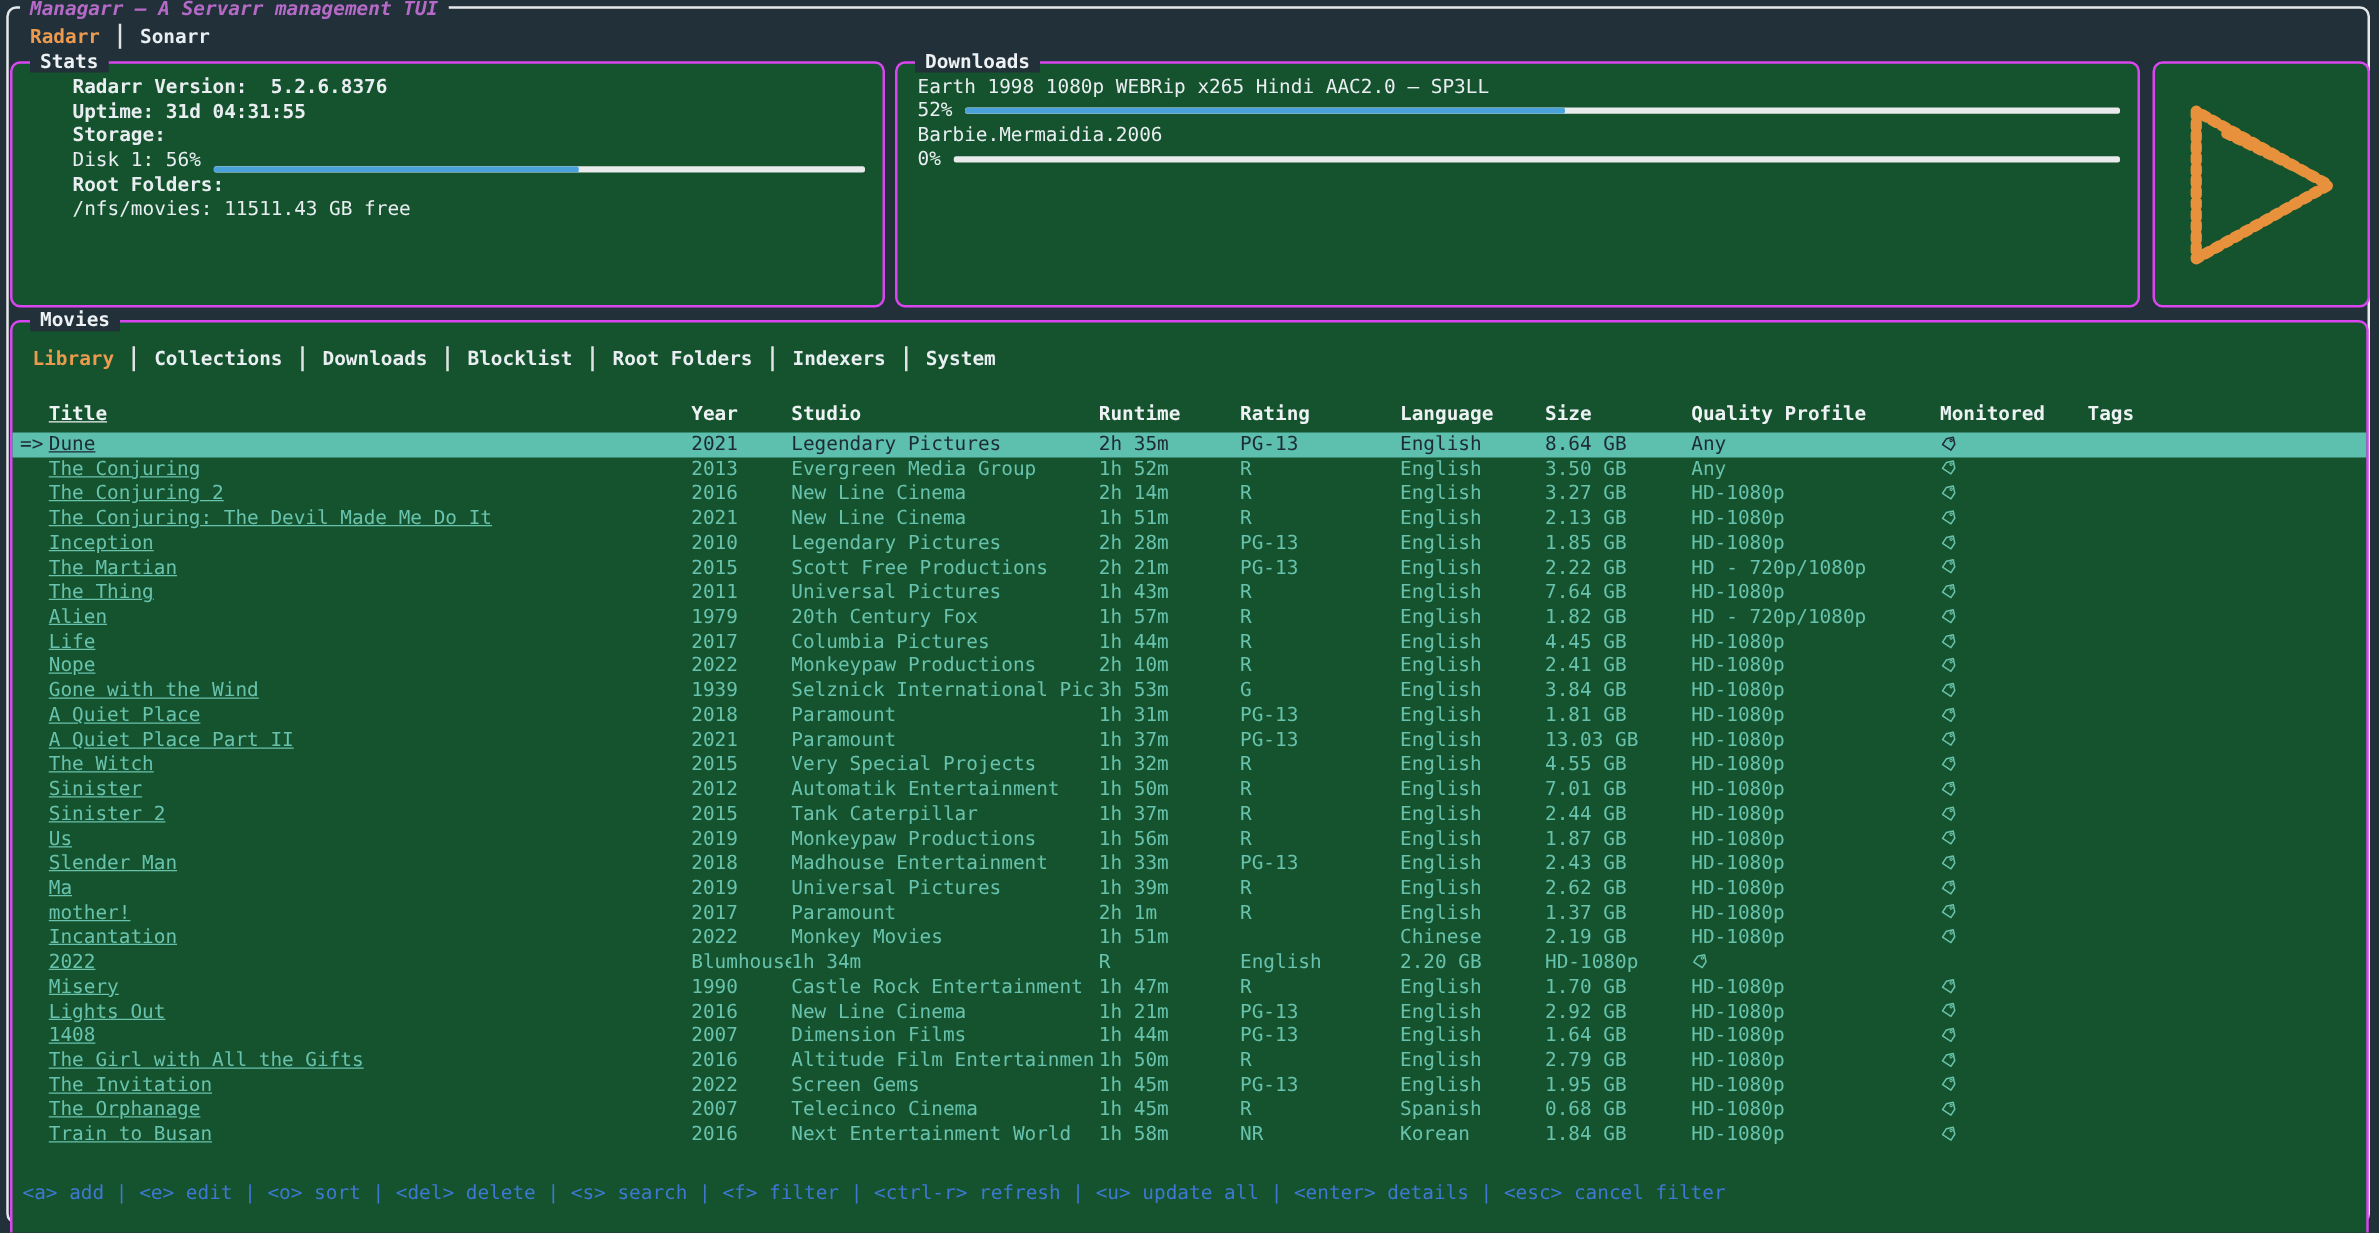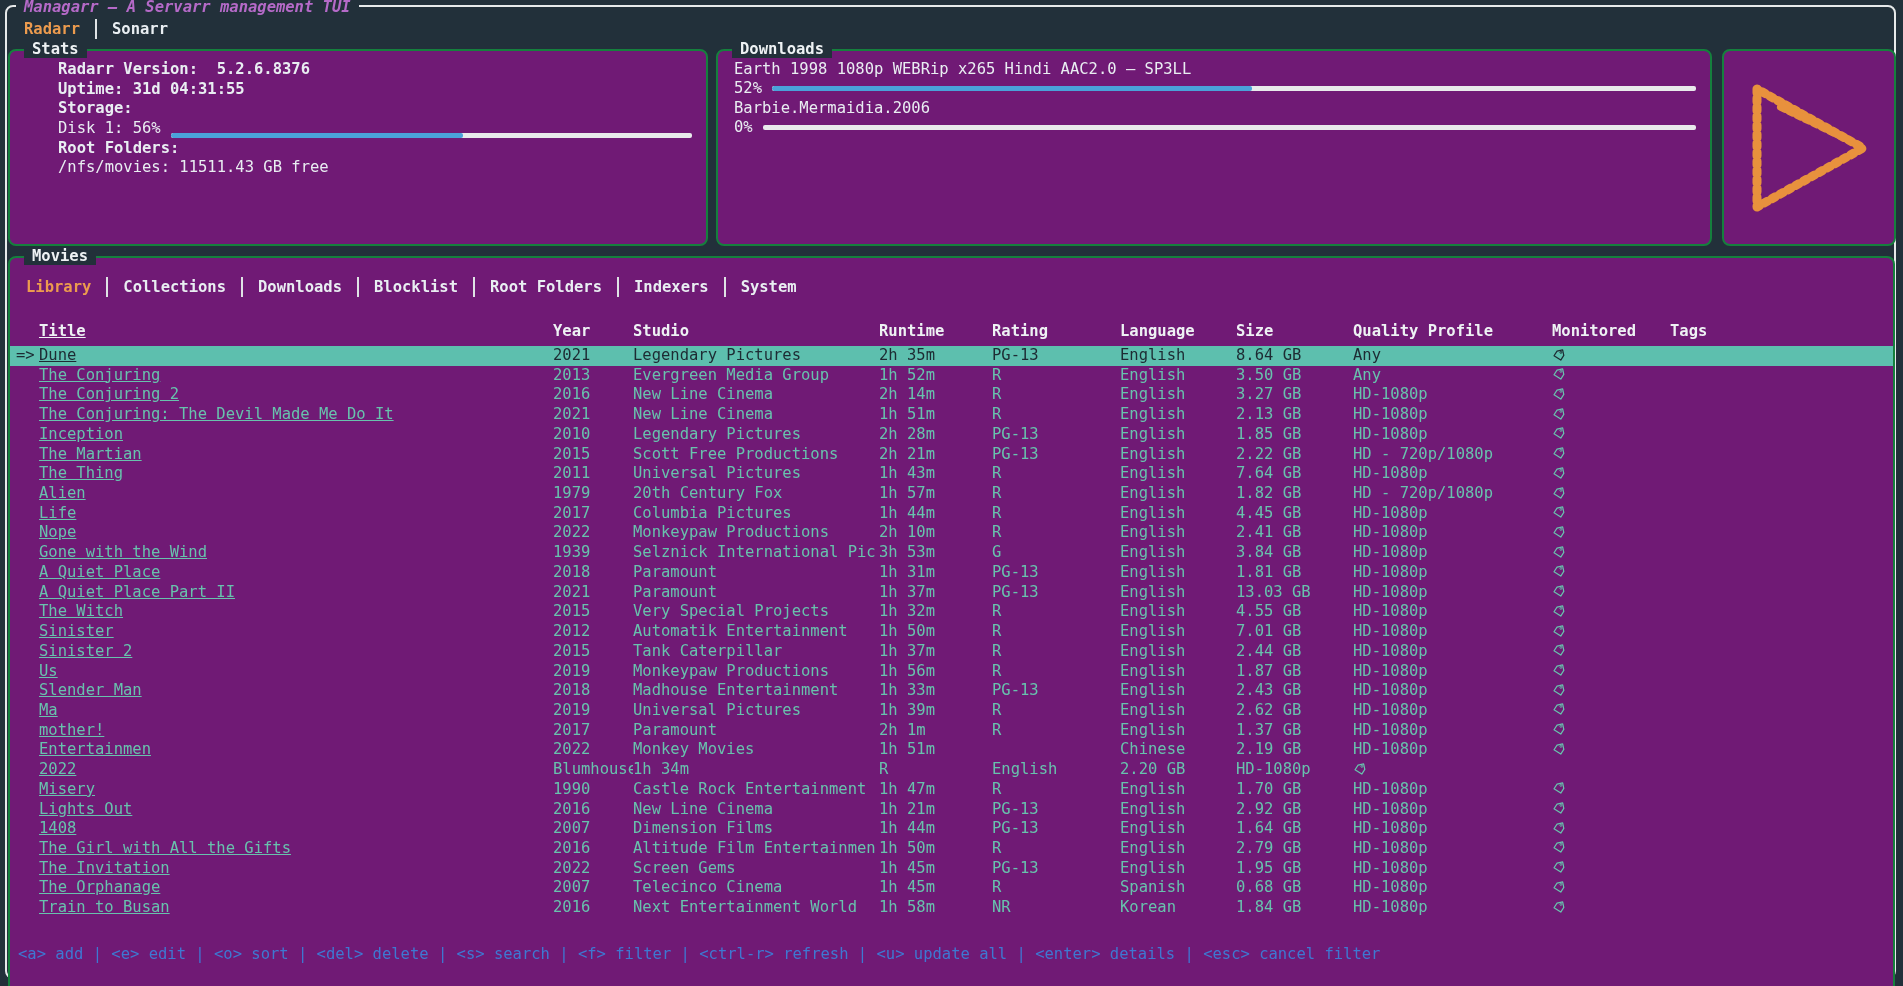--- a/index.html
+++ b/index.html
@@ -26,22 +26,22 @@
   }
   .topbar { position:absolute; left:0; top:18px; width:1903px; height:22px; }
   .servarr-tabs { position:absolute; left:24px; top:0; display:flex; align-items:center; height:22px; }
   .tab-label { font-weight:bold; color:#e9eef2; white-space:pre; cursor:default; }
   .tab-label.active { color:#ec9b4e; }
   .tab-divider { width:2px; height:20px; background:#dfe3e5; margin:0 15px; }
   .top-help { position:absolute; right:17px; top:0; color:#3e78d2; white-space:pre; }
 
   .panel {
     position:absolute;
-    border:2px solid #15803d; border-radius:8px;
-    background:#701a75;
+    border:2px solid #d946ef; border-radius:8px;
+    background:#14532d;
   }
   .panel-title {
     position:absolute; top:-11px; left:14px;
     background:#22303a; padding:0 8px;
     font-weight:bold; color:#eef2f4; white-space:pre;
   }
   .stats-panel   { left:8px;    top:49px;  width:700px;  height:197px; }
   .downloads-panel{ left:716px; top:49px;  width:996px;  height:197px; }
   .logo-panel    { left:1722px; top:49px;  width:174px;  height:197px; display:flex; align-items:center; justify-content:center; }
 
@@ -216,21 +216,21 @@
               <circle cx="11" cy="4.4" r="1.1" fill="none" stroke="currentColor" stroke-width="1"></circle>
             </svg></span></span><span class="cell"></span></div>
       <div class="trow data-row"><span class="cell">Ma</span><span class="cell">2019</span><span class="cell">Universal Pictures</span><span class="cell">1h 39m</span><span class="cell">R</span><span class="cell">English</span><span class="cell">2.62 GB</span><span class="cell">HD-1080p</span><span class="cell"><span class="tag-icon"><svg width="14" height="14" viewBox="0 0 16 16">
               <path d="M2.5 6.5 L7 2 L13.5 2 L13.5 8.5 L9 13 Z" fill="none" stroke="currentColor" stroke-width="1.4" stroke-linejoin="round"></path>
               <circle cx="11" cy="4.4" r="1.1" fill="none" stroke="currentColor" stroke-width="1"></circle>
             </svg></span></span><span class="cell"></span></div>
       <div class="trow data-row"><span class="cell">mother!</span><span class="cell">2017</span><span class="cell">Paramount</span><span class="cell">2h 1m</span><span class="cell">R</span><span class="cell">English</span><span class="cell">1.37 GB</span><span class="cell">HD-1080p</span><span class="cell"><span class="tag-icon"><svg width="14" height="14" viewBox="0 0 16 16">
               <path d="M2.5 6.5 L7 2 L13.5 2 L13.5 8.5 L9 13 Z" fill="none" stroke="currentColor" stroke-width="1.4" stroke-linejoin="round"></path>
               <circle cx="11" cy="4.4" r="1.1" fill="none" stroke="currentColor" stroke-width="1"></circle>
             </svg></span></span><span class="cell"></span></div>
-      <div class="trow data-row"><span class="cell">Entertainmen</span><span class="cell">2022</span><span class="cell">Monkey Movies</span><span class="cell">1h 51m</span><span class="cell"></span><span class="cell">Chinese</span><span class="cell">2.19 GB</span><span class="cell">HD-1080p</span><span class="cell"><span class="tag-icon"><svg width="14" height="14" viewBox="0 0 16 16">
+      <div class="trow data-row"><span class="cell">Incantation</span><span class="cell">2022</span><span class="cell">Monkey Movies</span><span class="cell">1h 51m</span><span class="cell"></span><span class="cell">Chinese</span><span class="cell">2.19 GB</span><span class="cell">HD-1080p</span><span class="cell"><span class="tag-icon"><svg width="14" height="14" viewBox="0 0 16 16">
               <path d="M2.5 6.5 L7 2 L13.5 2 L13.5 8.5 L9 13 Z" fill="none" stroke="currentColor" stroke-width="1.4" stroke-linejoin="round"></path>
               <circle cx="11" cy="4.4" r="1.1" fill="none" stroke="currentColor" stroke-width="1"></circle>
             </svg></span></span><span class="cell"></span></div>
       <div class="trow data-row"><span class="cell">2022</span><span class="cell">Blumhouse Productions</span><span class="cell">1h 34m</span><span class="cell">R</span><span class="cell">English</span><span class="cell">2.20 GB</span><span class="cell">HD-1080p</span><span class="cell"><span class="tag-icon"><svg width="14" height="14" viewBox="0 0 16 16">
               <path d="M2.5 6.5 L7 2 L13.5 2 L13.5 8.5 L9 13 Z" fill="none" stroke="currentColor" stroke-width="1.4" stroke-linejoin="round"></path>
               <circle cx="11" cy="4.4" r="1.1" fill="none" stroke="currentColor" stroke-width="1"></circle>
             </svg></span></span><span class="cell"></span></div>
       <div class="trow data-row"><span class="cell">Misery</span><span class="cell">1990</span><span class="cell">Castle Rock Entertainment</span><span class="cell">1h 47m</span><span class="cell">R</span><span class="cell">English</span><span class="cell">1.70 GB</span><span class="cell">HD-1080p</span><span class="cell"><span class="tag-icon"><svg width="14" height="14" viewBox="0 0 16 16">
               <path d="M2.5 6.5 L7 2 L13.5 2 L13.5 8.5 L9 13 Z" fill="none" stroke="currentColor" stroke-width="1.4" stroke-linejoin="round"></path>
               <circle cx="11" cy="4.4" r="1.1" fill="none" stroke="currentColor" stroke-width="1"></circle>

